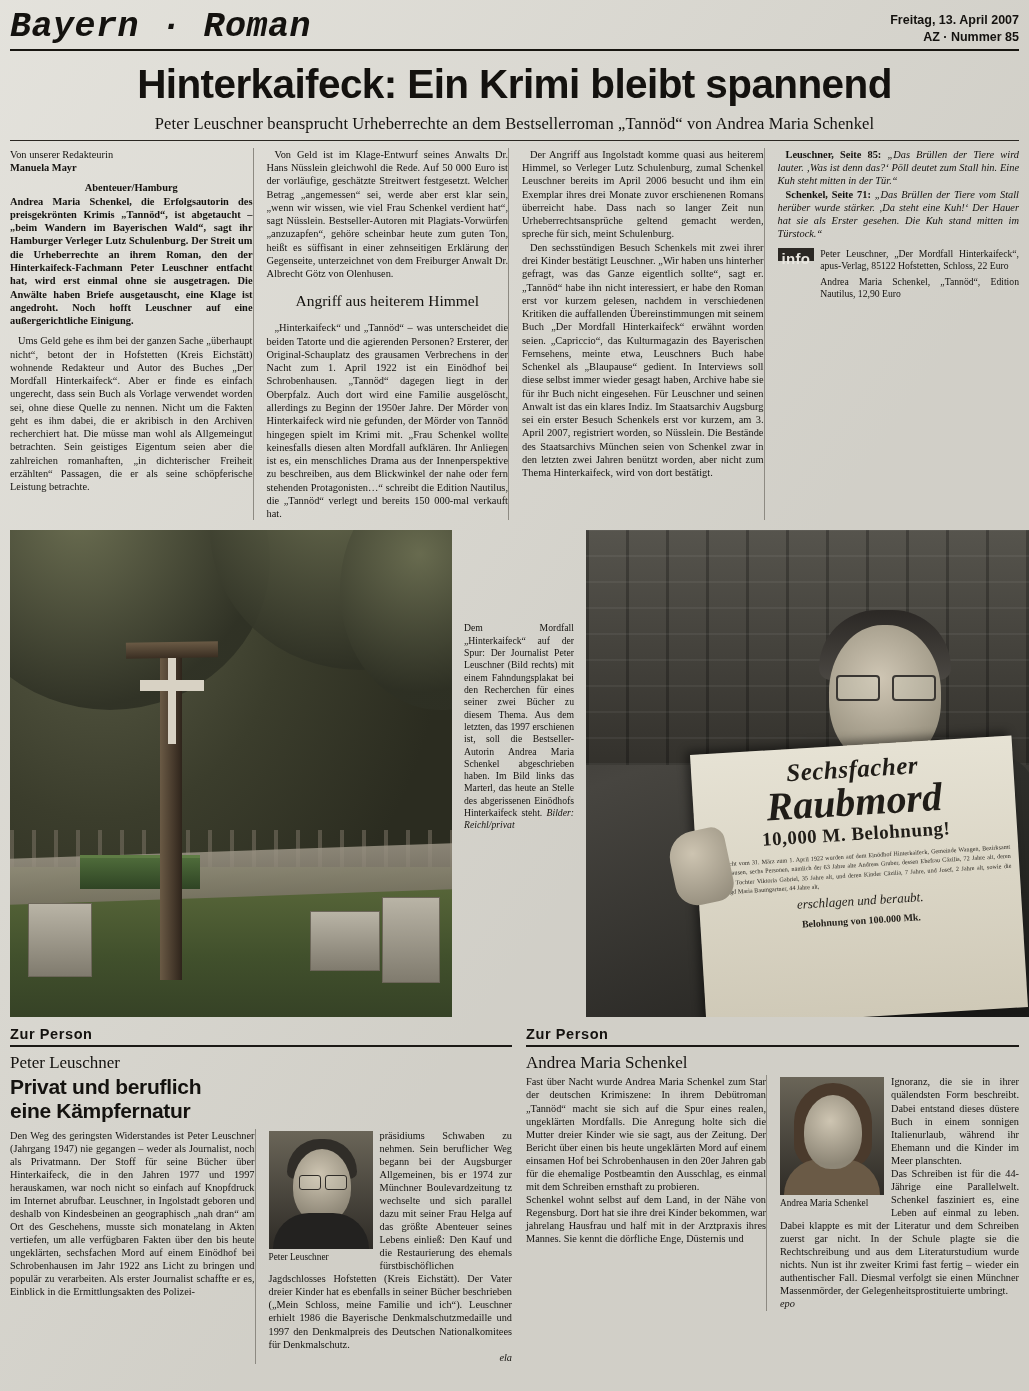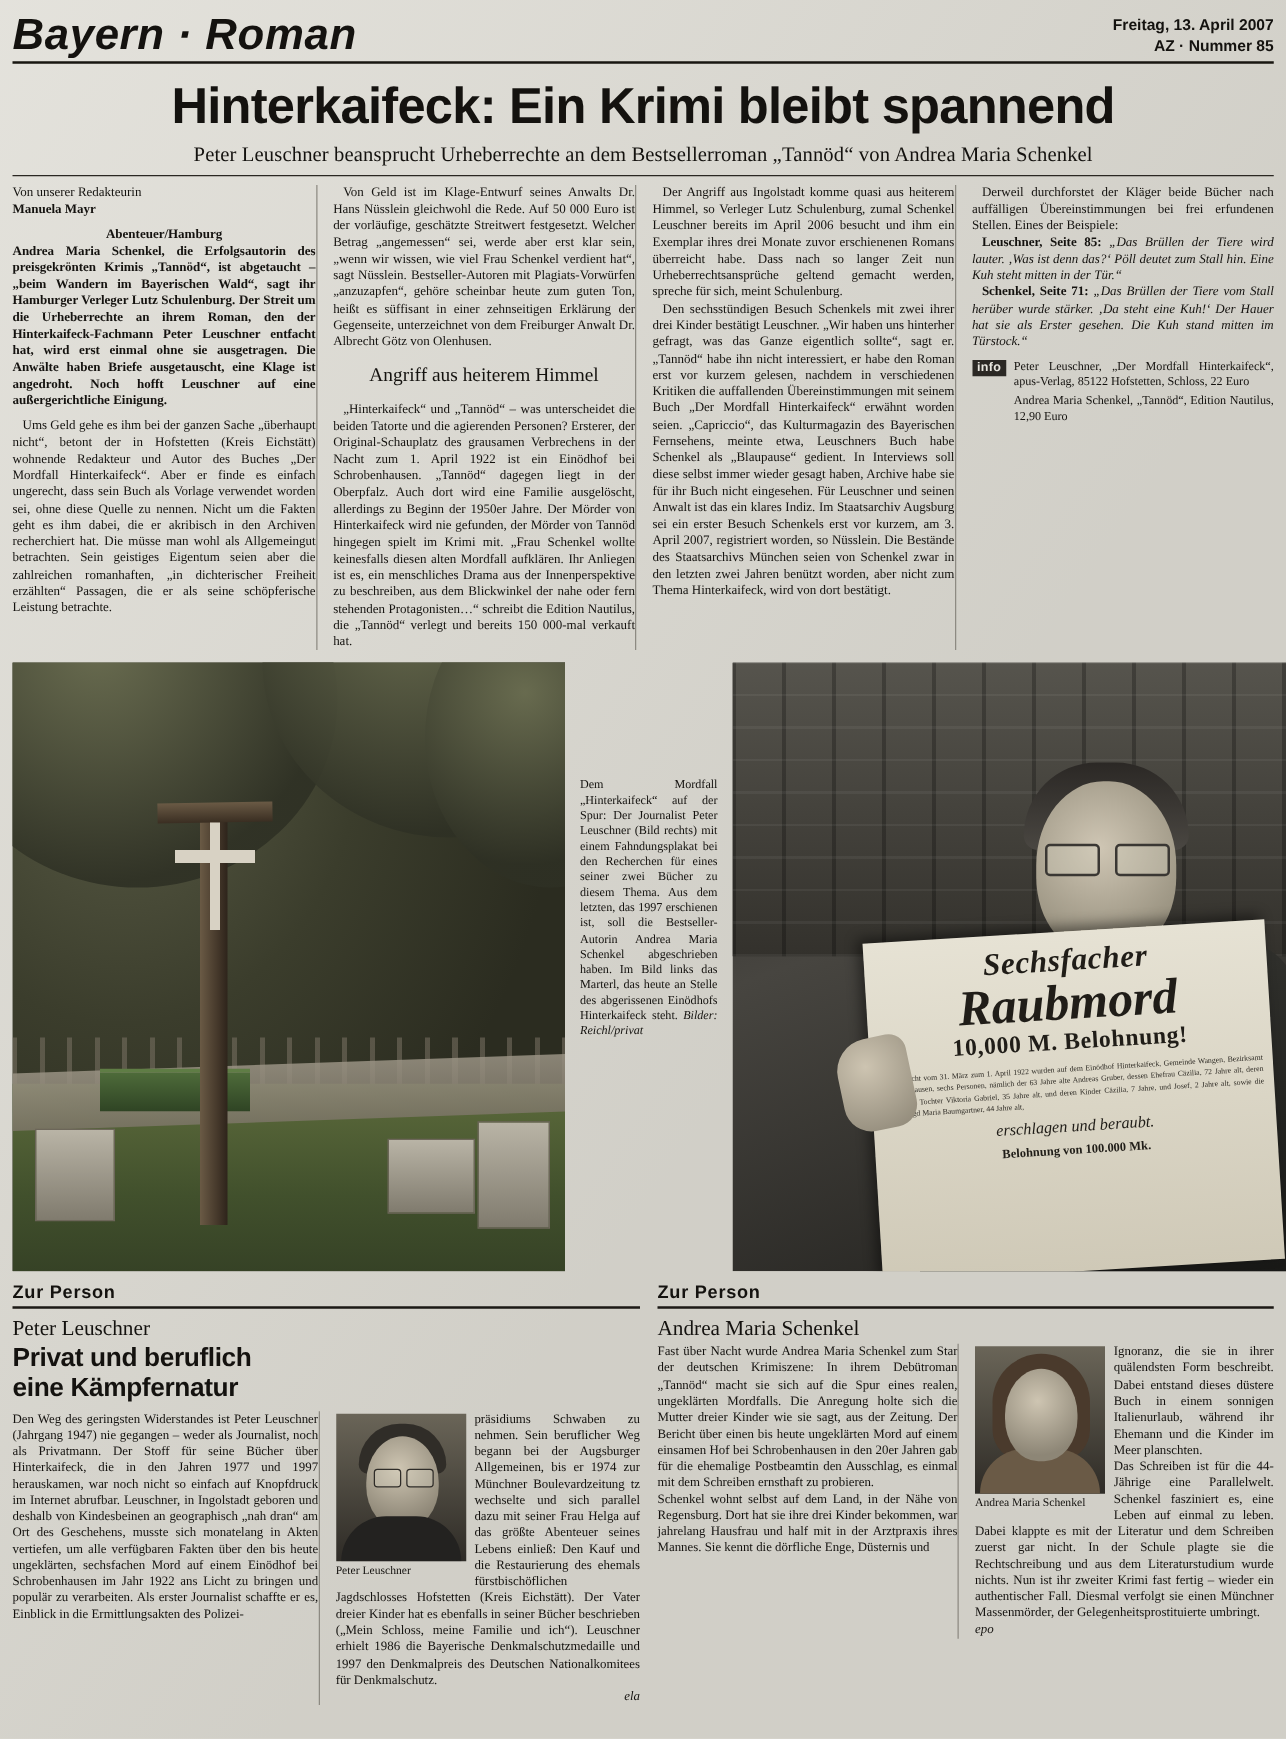--- a/index.html
+++ b/index.html
@@ -19,21 +19,21 @@
       linear-gradient(125deg, rgba(255,255,255,0.22), rgba(0,0,0,0.05) 60%),
       #dcdad2;
   }
   
   .masthead {
     display:flex; align-items:flex-start; justify-content:space-between;
     border-bottom:2.5px solid #181611;
     padding-bottom:3px;
   }
   .masthead-title {
-    font-family:Liberation Sans, sans-serif;
+    font-family:Liberation Mono, monospace;
     font-size:35px; font-weight:bold; font-style:italic;
     letter-spacing:0.5px;
     line-height:1;
     margin-top:2px;
   }
   .masthead-right {
     text-align:right;
     font-family:"Liberation Sans", sans-serif;
     font-size:12.5px; font-weight:bold;
     line-height:1.35;
@@ -86,21 +86,21 @@
     padding:4px 0;
   }
   .infobox {
     margin-top:7px;
     display:flex; gap:6px;
     font-size:9.7px; line-height:1.28;
   }
   .infobox .tag {
     font-family:"Liberation Sans", sans-serif;
     font-weight:bold;
-    font-size:10px;
+    font-size:15px;
     background:#2b2824;
     color:#e8e6df;
     padding:1px 4px 1px 4px;
     height:13px;
     align-self:flex-start;
     letter-spacing:0.3px;
   }
   .ital { font-style:italic; }
 
   
@@ -352,21 +352,20 @@
     </div>
 
     <div class="col-sep">
       <p class="noind"></p>
       <p>Der Angriff aus Ingolstadt komme quasi aus heiterem Himmel, so Verleger Lutz Schulenburg, zumal Schenkel Leuschner bereits im April 2006 besucht und ihm ein Exemplar ihres drei Monate zuvor erschienenen Romans überreicht habe. Dass nach so langer Zeit nun Urheberrechtsansprüche geltend gemacht werden, spreche für sich, meint Schulenburg.</p>
       <p>Den sechsstündigen Besuch Schenkels mit zwei ihrer drei Kinder bestätigt Leuschner. „Wir haben uns hinterher gefragt, was das Ganze eigentlich sollte“, sagt er. „Tannöd“ habe ihn nicht interessiert, er habe den Roman erst vor kurzem gelesen, nachdem in verschiedenen Kritiken die auffallenden Übereinstimmungen mit seinem Buch „Der Mordfall Hinterkaifeck“ erwähnt worden seien. „Capriccio“, das Kulturmagazin des Bayerischen Fernsehens, meinte etwa, Leuschners Buch habe Schenkel als „Blaupause“ gedient. In Interviews soll diese selbst immer wieder gesagt haben, Archive habe sie für ihr Buch nicht eingesehen. Für Leuschner und seinen Anwalt ist das ein klares Indiz. Im Staatsarchiv Augsburg sei ein erster Besuch Schenkels erst vor kurzem, am 3. April 2007, registriert worden, so Nüsslein. Die Bestände des Staatsarchivs München seien von Schenkel zwar in den letzten zwei Jahren benützt worden, aber nicht zum Thema Hinterkaifeck, wird von dort bestätigt.</p>
     </div>
 
     <div class="col-sep">
       <p class="noind"></p>
-      <p>Derweil durchforstet der Kläger beide Bücher nach auffälligen Übereinstimmungen bei frei erfundenen Stellen. Eines der Beispiele:</p>
       <p style="text-indent:8px"><b>Leuschner, Seite 85:</b><span class="ital"> „Das Brüllen der Tiere wird lauter. ‚Was ist denn das?‘ Pöll deutet zum Stall hin. Eine Kuh steht mitten in der Tür.“</span></p>
       <p style="text-indent:8px"><b>Schenkel, Seite 71:</b><span class="ital"> „Das Brüllen der Tiere vom Stall herüber wurde stärker. ‚Da steht eine Kuh!‘ Der Hauer hat sie als Erster gesehen. Die Kuh stand mitten im Türstock.“</span></p>
       <div class="infobox">
         <div class="tag">info</div>
         <div>
           <div>Peter Leuschner, „Der Mordfall Hinterkaifeck“, apus-Verlag, 85122 Hofstetten, Schloss, 22 Euro</div>
           <div style="margin-top:3px">Andrea Maria Schenkel, „Tannöd“, Edition Nautilus, 12,90 Euro</div>
         </div>
       </div>
     </div>

